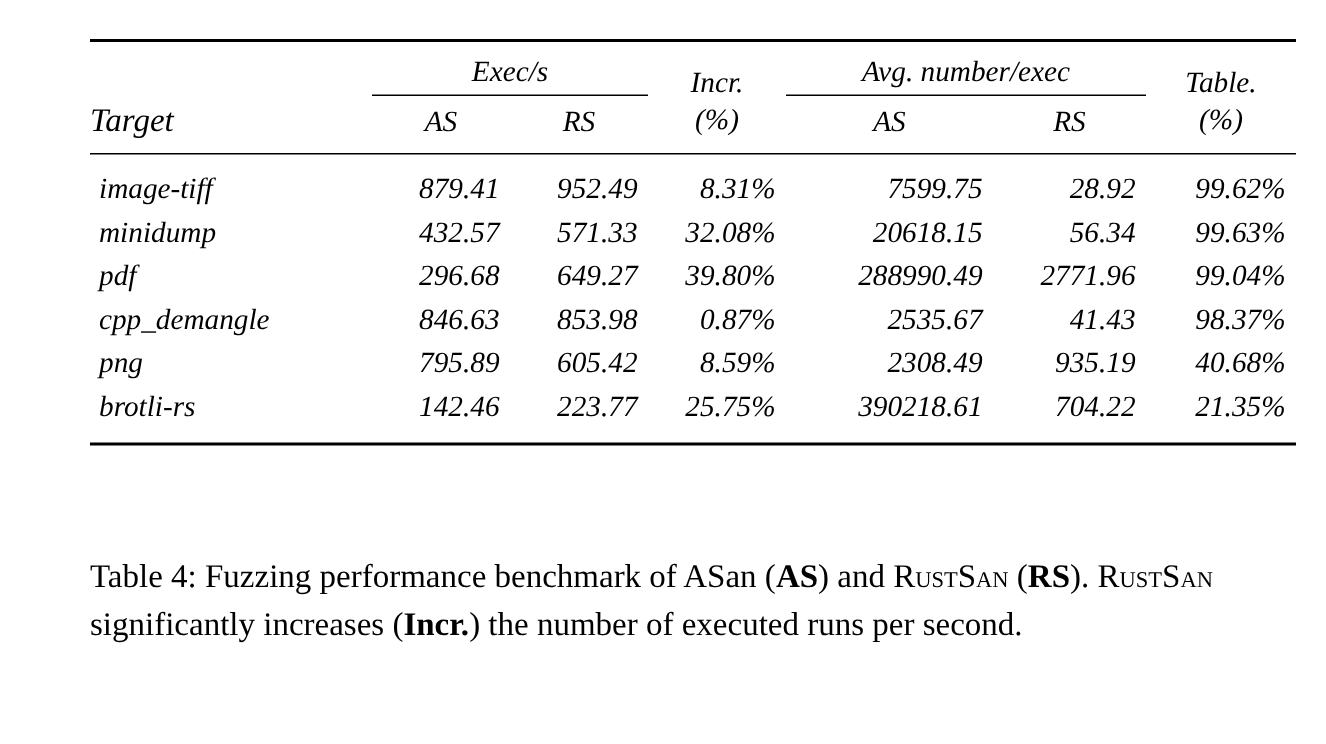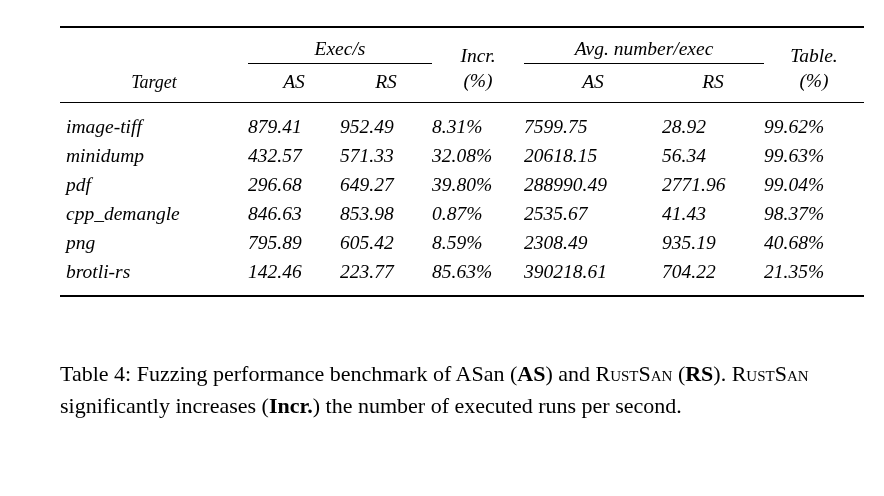--- a/index.html
+++ b/index.html
@@ -66,23 +66,23 @@
     font-size: 19.5px;
   }
   .hdr-sub {
     text-align: center;
     font-weight: bold;
     font-size: 19.5px;
     padding-top: 7px !important;
     padding-bottom: 9px !important;
   }
   .hdr-target {
-    text-align: center;
-    font-weight: bold;
-    font-size: 18px;
+    text-align: left;
+    font-weight: bold;
+    font-size: 22px;
     vertical-align: middle;
     padding-bottom: 9px !important;
   }
   .hdr-stack {
     text-align: center;
     font-weight: bold;
     font-size: 19.5px;
     line-height: 1.25;
     vertical-align: middle;
     padding-bottom: 9px !important;
@@ -92,26 +92,26 @@
   .spacer-body td { height: 9px; font-size: 0; line-height: 0; }
   .spacer-bodybot td { height: 9px; font-size: 0; line-height: 0; }
 
   tbody.body td {
     padding-top: 3.5px;
     padding-bottom: 3.5px;
     font-size: 19.5px;
     margin-top: 31px;
   }
   .c-target { text-align: left; padding-left: 6px !important; }
-  .c-num { text-align: left; padding-right: 7px !important; }
+  .c-num { text-align: right; padding-right: 7px !important; }
 
   .caption {
     position: absolute;
     left: 60px;
-    top: 358px;
+    top: 368px;
     width: 790px;
     font-size: 22px;
     line-height: 1.45;
     text-align: left;
   }
   .sc {
     font-variant: small-caps;
   }
   .b { font-weight: bold; }
 </style>
@@ -208,21 +208,21 @@
         <td class="c-num">605.42</td>
         <td class="c-num">8.59%</td>
         <td class="c-num">2308.49</td>
         <td class="c-num">935.19</td>
         <td class="c-num">40.68%</td>
       </tr>
       <tr>
         <td class="c-target">brotli-rs</td>
         <td class="c-num">142.46</td>
         <td class="c-num">223.77</td>
-        <td class="c-num">85.63%</td>
+        <td class="c-num">25.75%</td>
         <td class="c-num">390218.61</td>
         <td class="c-num">704.22</td>
         <td class="c-num">21.35%</td>
       </tr>
     </tbody>
 
     <tfoot>
       <tr class="spacer-bodybot">
         <td colspan="7"></td>
       </tr>

